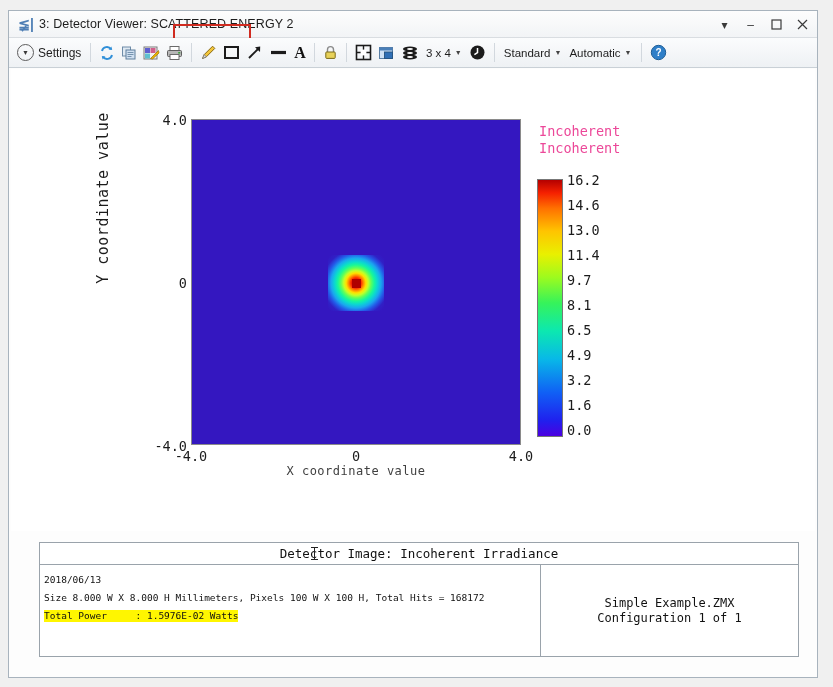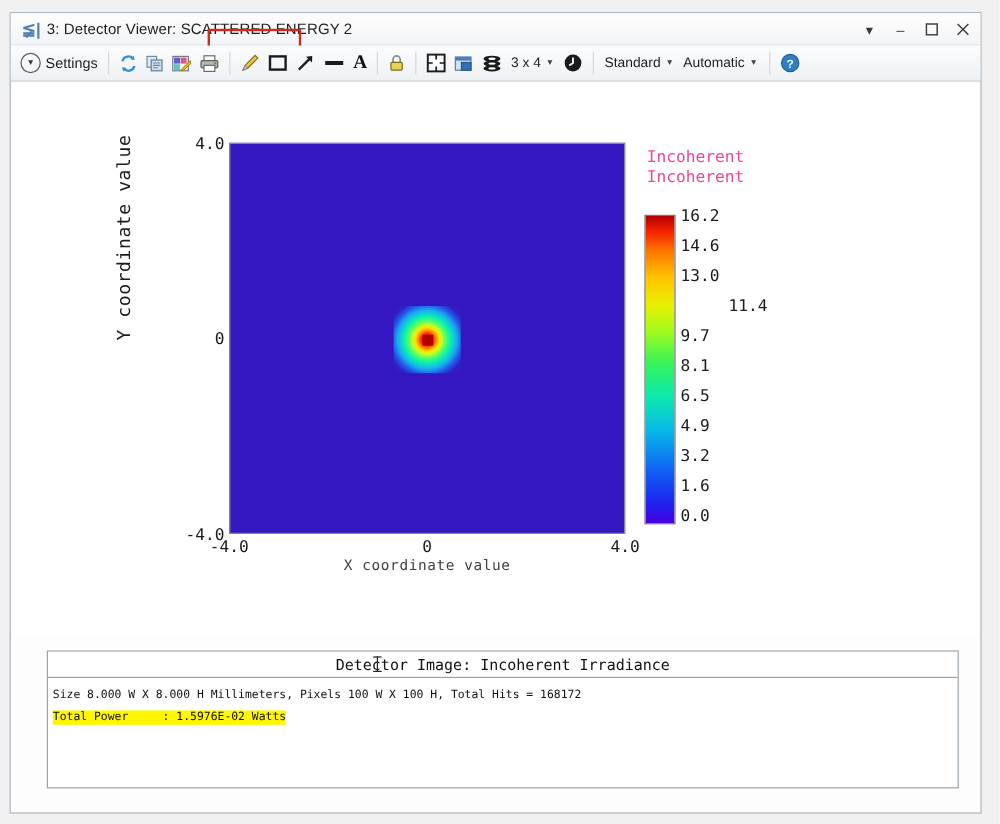--- a/index.html
+++ b/index.html
@@ -417,34 +417,39 @@
       <div class="xtick" style="left:315px;">0</div>
       <div class="xtick" style="left:480px;">4.0</div>
 
       <div class="xtitle">X coordinate value</div>
 
       <div class="cb-title"><span>Incoherent</span><br><span>Incoherent</span></div>
       <div class="cb-bar"></div>
       <div class="cb-tick" style="top:103px;">16.2</div>
       <div class="cb-tick" style="top:128px;">14.6</div>
       <div class="cb-tick" style="top:153px;">13.0</div>
-      <div class="cb-tick" style="top:178px;margin-left:40px;">11.4</div>
+      <div class="cb-tick" style="top:178px;">11.4</div>
       <div class="cb-tick" style="top:203px;">9.7</div>
       <div class="cb-tick" style="top:228px;">8.1</div>
       <div class="cb-tick" style="top:253px;">6.5</div>
       <div class="cb-tick" style="top:278px;">4.9</div>
       <div class="cb-tick" style="top:303px;">3.2</div>
       <div class="cb-tick" style="top:328px;">1.6</div>
       <div class="cb-tick" style="top:353px;">0.0</div>
     </div>
 
     <div class="report">
       <div class="rep-head">Detector Image: Incoherent Irradiance</div>
       <div class="rep-left">
+        <div><span class="rep-line">2018/06/13</span></div>
         <div><span class="rep-line">Size 8.000 W X 8.000 H Millimeters, Pixels 100 W X 100 H, Total Hits = 168172</span></div>
         <div><span class="rep-line hl">Total Power     : 1.5976E-02 Watts</span></div>
       </div>
+      <div class="rep-right">
+        <div class="rl">Simple Example.ZMX</div>
+        <div class="rl">Configuration 1 of 1</div>
+      </div>
     </div>
     <div class="caret-i"></div>
 
 
   </div>
 </div>
 
 </body></html>

